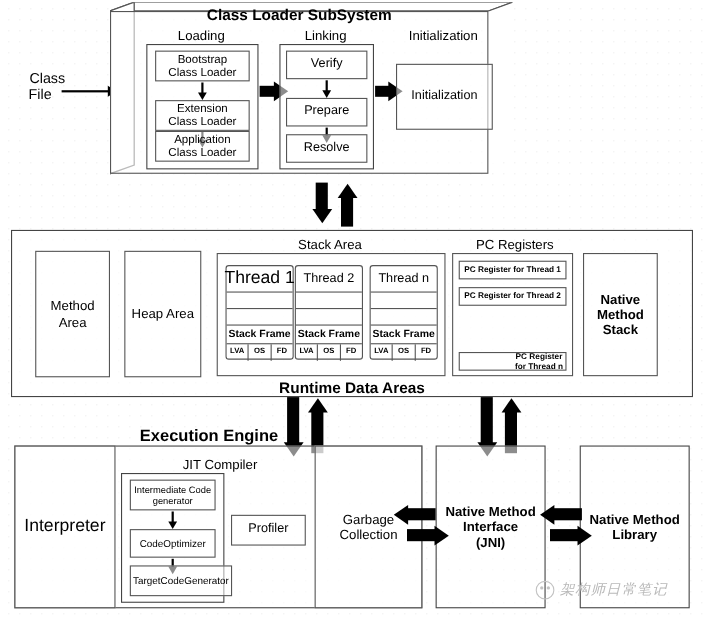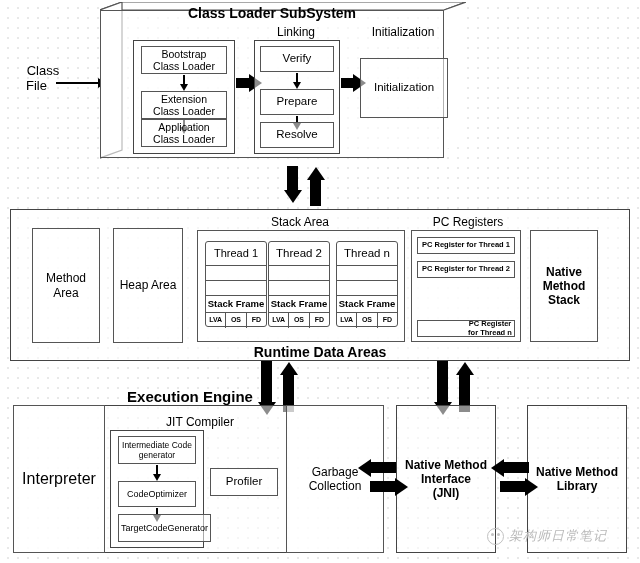--- a/index.html
+++ b/index.html
@@ -128,20 +128,21 @@
   <svg class="abs" style="left:100px; top:2px; width:366px; height:164px;" viewBox="0 0 366 164">
     <polygon points="0,8 22,0 366,0 344,8" fill="#ffffff" stroke="#555" stroke-width="1.2"></polygon>
     <polygon points="0,8 22,0 22,148 0,156" fill="#ffffff" stroke="#555" stroke-width="1.2"></polygon>
     <polygon points="344,8 366,0 366,140 344,148" fill="#ffffff" stroke="#555" stroke-width="0"></polygon>
     <line x1="344" y1="8" x2="366" y2="0" stroke="#555" stroke-width="1.2"></line>
   </svg>
   <div class="abs bx" style="left:100px; top:10px; width:344px; height:148px; background:rgba(255,255,255,0.6); display:block;"></div>
 
   <div class="abs lbl plain b" style="left:110px; top:4px; width:324px; height:18px; font-size:14px;">Class Loader SubSystem</div>
 
+  <div class="abs lbl plain" style="left:130px; top:24px; width:106px; height:16px; font-size:12px;">Loading</div>
   <div class="abs bx bx-thick" style="left:133px; top:40px; width:102px; height:114px; display:block;"></div>
   <div class="abs bx" style="left:141px; top:46px; width:86px; height:28px; font-size:10.5px; flex-direction:column;">
     <span>Bootstrap</span>
     <span>Class Loader</span>
   </div>
   <div class="shaft-v" style="left:183.2px; top:75px; width:1.6px; height:11px;"></div>
   <div class="head-down-sm" style="left:179.5px; top:84px;"></div>
   <div class="abs bx" style="left:141px; top:91px; width:86px; height:28px; font-size:10.5px; flex-direction:column;">
     <span>Extension</span>
     <span>Class Loader</span>
@@ -193,21 +194,21 @@
     <span>Area</span>
   </div>
   <div class="abs bx" style="left:113px; top:228px; width:70px; height:115px; font-size:12px;">
     <span>Heap Area</span>
   </div>
 
   <div class="abs lbl plain" style="left:200px; top:214px; width:200px; height:16px; font-size:12px;">Stack Area</div>
   <div class="abs bx" style="left:197px; top:230px; width:208px; height:112px; display:block;"></div>
 
   <div class="abs bx" style="left:205px; top:241px; width:62px; height:86px; display:block; border-radius:3px; padding:0;">
-    <div class="lbl" style="height:23px; font-size:11px; border-bottom:1px solid #555;">Thread 1</div>
+    <div class="lbl" style="height:23px; font-size:16px; border-bottom:1px solid #555;">Thread 1</div>
     <div style="height:14px; border-bottom:1px solid #555;"></div>
     <div style="height:14px; border-bottom:1px solid #555;"></div>
     <div class="lbl" style="height:16px; font-size:9.5px; font-weight:bold; border-bottom:1px solid #555;">Stack Frame</div>
     <div style="display:flex; height:15px;">
       <div class="lbl" style="flex:1; font-size:7px; font-weight:bold; border-right:1px solid #555;">LVA</div>
       <div class="lbl" style="flex:1; font-size:7px; font-weight:bold; border-right:1px solid #555;">OS</div>
       <div class="lbl" style="flex:1; font-size:7px; font-weight:bold;">FD</div>
     </div>
   </div>
 

